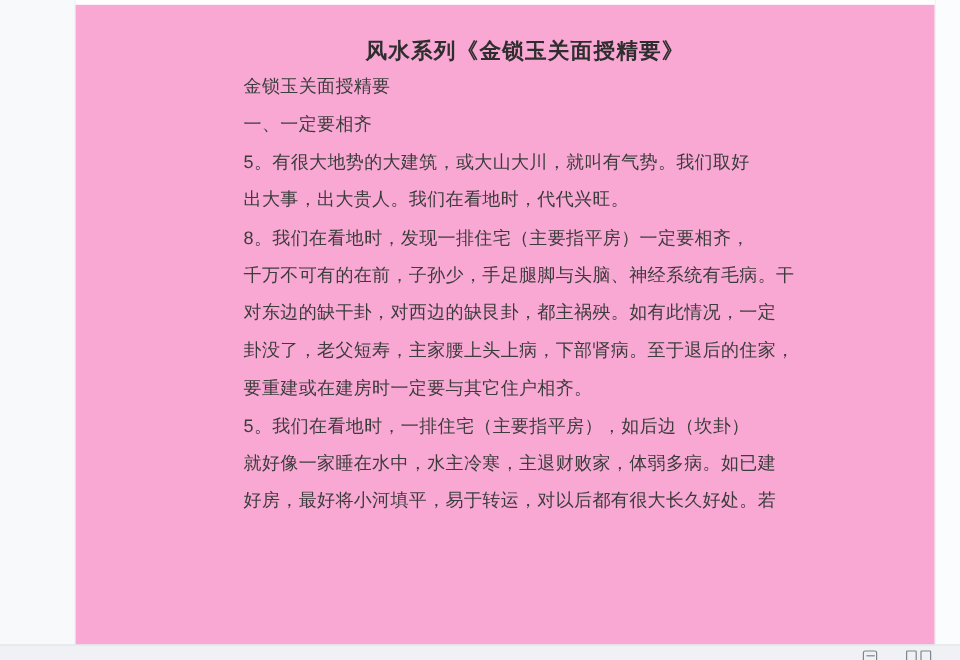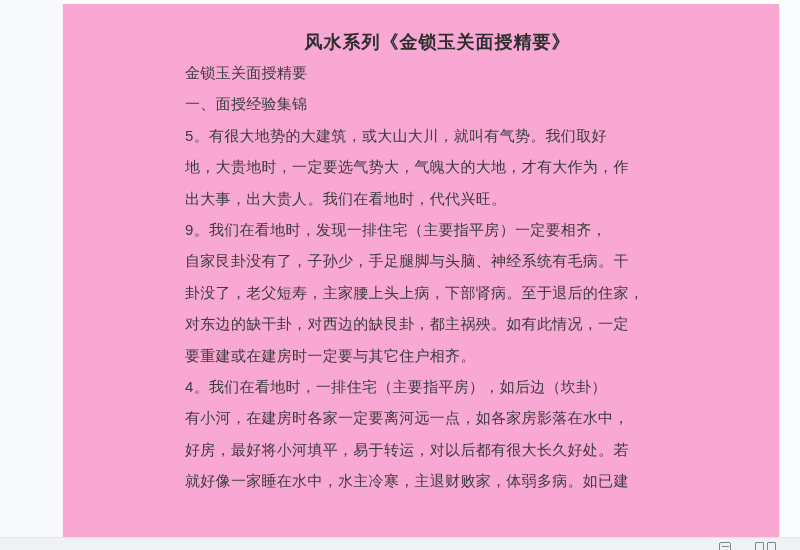--- a/index.html
+++ b/index.html
@@ -44,21 +44,21 @@
   .doc-body {
     position: absolute;
     left: 122px;               
     top: 53px;
     width: 560px;
     font-size: 15px;
     line-height: 31.4px;
     color: #3c3c3c;
     letter-spacing: 0.3px;
   }
-  .doc-line { white-space: nowrap; height: 31.4px; }
+  .doc-line { white-space: nowrap; height: 31.4px; margin-left: 18px; }
 
   
   .scroll-track {
     position: absolute;
     right: 0; top: 0;
     width: 20px; height: 537px;
     background: #fbfcfd;
     border-left: 1px solid #f1f2f4;
   }
 
@@ -109,33 +109,31 @@
 </style>
 </head>
 <body>
 
 <div class="side-panel"></div>
 
 <div class="page">
   <div class="doc-title">风水系列《金锁玉关面授精要》</div>
   <div class="doc-body">
     <div class="doc-line">金锁玉关面授精要</div>
-    <div class="doc-line">一、面授经验集锦</div>
+    <div class="doc-line">一、一定要相齐</div>
     <div class="doc-line">5。有很大地势的大建筑，或大山大川，就叫有气势。我们取好</div>
-    <div class="doc-line">地，大贵地时，一定要选气势大，气魄大的大地，才有大作为，作</div>
     <div class="doc-line">出大事，出大贵人。我们在看地时，代代兴旺。</div>
-    <div class="doc-line">9。我们在看地时，发现一排住宅（主要指平房）一定要相齐，</div>
-    <div class="doc-line">自家艮卦没有了，子孙少，手足腿脚与头脑、神经系统有毛病。干</div>
+    <div class="doc-line">8。我们在看地时，发现一排住宅（主要指平房）一定要相齐，</div>
+    <div class="doc-line">千万不可有的在前，子孙少，手足腿脚与头脑、神经系统有毛病。干</div>
+    <div class="doc-line">对东边的缺干卦，对西边的缺艮卦，都主祸殃。如有此情况，一定</div>
     <div class="doc-line">卦没了，老父短寿，主家腰上头上病，下部肾病。至于退后的住家，</div>
-    <div class="doc-line">对东边的缺干卦，对西边的缺艮卦，都主祸殃。如有此情况，一定</div>
     <div class="doc-line">要重建或在建房时一定要与其它住户相齐。</div>
-    <div class="doc-line">4。我们在看地时，一排住宅（主要指平房），如后边（坎卦）</div>
-    <div class="doc-line">有小河，在建房时各家一定要离河远一点，如各家房影落在水中，</div>
+    <div class="doc-line">5。我们在看地时，一排住宅（主要指平房），如后边（坎卦）</div>
+    <div class="doc-line">就好像一家睡在水中，水主冷寒，主退财败家，体弱多病。如已建</div>
     <div class="doc-line">好房，最好将小河填平，易于转运，对以后都有很大长久好处。若</div>
-    <div class="doc-line">就好像一家睡在水中，水主冷寒，主退财败家，体弱多病。如已建</div>
   </div>
 </div>
 
 <div class="scroll-track"></div>
 
 <div class="status-bar">
   <div class="status-icons">
     <button class="icon-one-page"></button>
     <button class="icon-two-page">
         <span></span>

